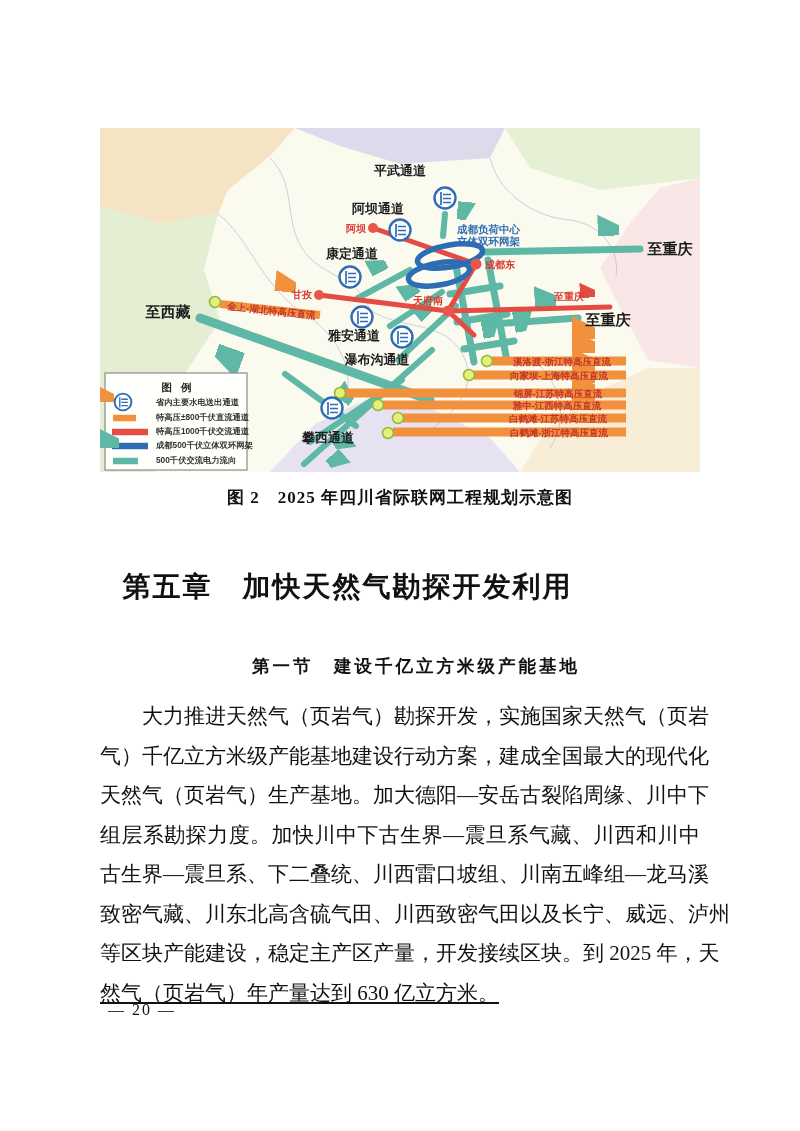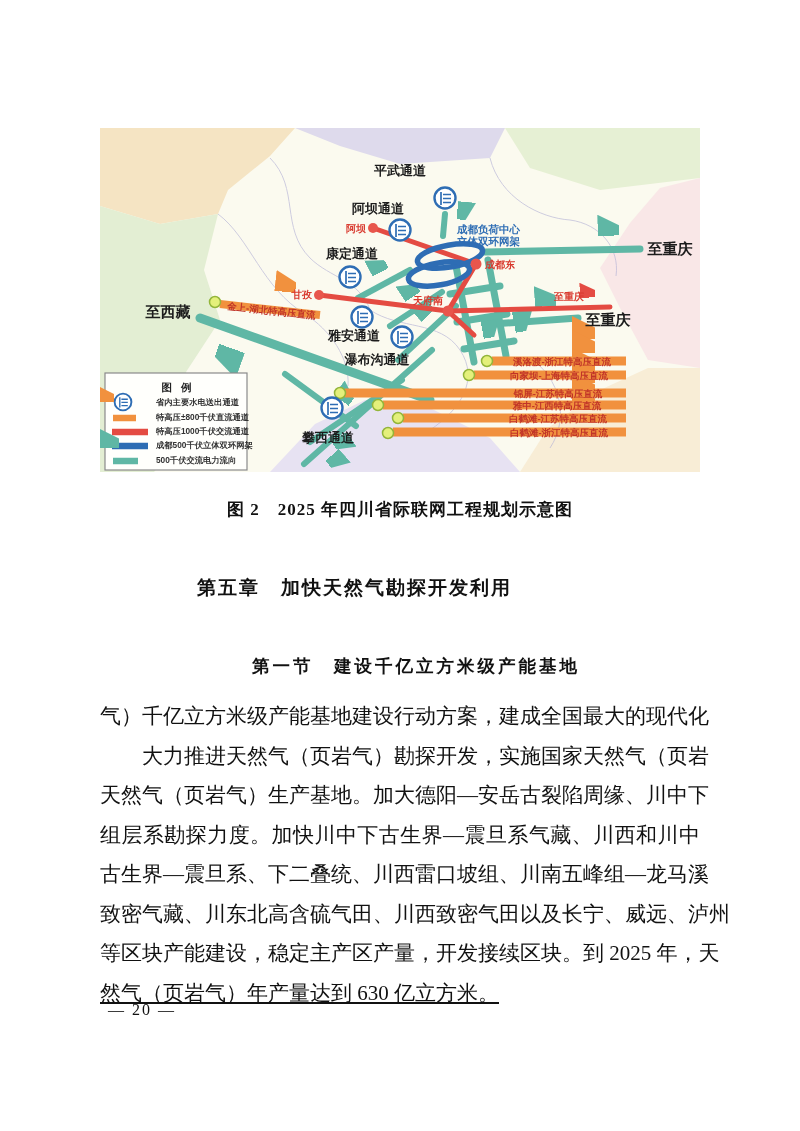--- a/index.html
+++ b/index.html
@@ -1,24 +1,24 @@
 <!DOCTYPE html>
 <html><head>
 <meta charset="utf-8">
 <style>
   html,body{margin:0;padding:0;background:#ffffff;}
   .page{position:relative;width:800px;height:1131px;background:#ffffff;overflow:hidden;
         font-family:"Liberation Serif","DejaVu Serif",serif;color:#111;}
   .map-wrap{position:absolute;left:100px;top:128px;width:556px;height:344px;}
   .map-wrap svg{display:block;width:600px;height:344px;}
   .caption{position:absolute;left:0;top:486px;width:800px;text-align:center;
-           font-weight:bold;font-size:17px;letter-spacing:1px;margin-top:12px;}
-  .chapter{position:absolute;left:0;top:560px;width:679px;text-align:center;margin:15px;
+           font-weight:bold;font-size:17px;letter-spacing:1px;}
+  .chapter{position:absolute;left:0;top:560px;width:679px;text-align:center;margin:8px;
            font-family:"Liberation Sans","DejaVu Sans",sans-serif;
-           font-weight:bold;font-size:19px;letter-spacing:2px;}
+           font-weight:bold;font-size:28px;letter-spacing:2px;}
   .section{position:absolute;left:0;top:638px;width:800px;text-align:center;margin:16px;
            font-weight:bold;font-size:17.5px;letter-spacing:3px;}
   .bodytext{position:absolute;left:100px;top:697px;width:600px;font-size:21px;line-height:39.5px;}
   .bline{text-align:justify;text-align-last:justify;white-space:nowrap;}
   .bline.first{text-indent:2em;}
   .bline.last{text-align-last:left;text-decoration:underline;}
   .footer{position:absolute;left:108px;top:1001px;font-size:16px;letter-spacing:2px;}
   svg text{font-family:"Liberation Sans","DejaVu Sans",sans-serif;}
   .ch-label{font-size:13px;font-weight:bold;fill:#1c1c1c;}
   .dest-label{font-size:15px;font-weight:bold;fill:#1c1c1c;}
@@ -182,22 +182,22 @@
     </svg>
   </div>
 
   <div class="caption">图 2　2025 年四川省际联网工程规划示意图</div>
 
   <h1 class="chapter">第五章　加快天然气勘探开发利用</h1>
 
   <h2 class="section">第一节　建设千亿立方米级产能基地</h2>
 
   <div class="bodytext">
+    <div class="bline first">大力推进天然气（页岩气）勘探开发，实施国家天然气（页岩</div>
     <div class="bline">气）千亿立方米级产能基地建设行动方案，建成全国最大的现代化</div>
-    <div class="bline first">大力推进天然气（页岩气）勘探开发，实施国家天然气（页岩</div>
     <div class="bline">天然气（页岩气）生产基地。加大德阳—安岳古裂陷周缘、川中下</div>
     <div class="bline">组层系勘探力度。加快川中下古生界—震旦系气藏、川西和川中</div>
     <div class="bline">古生界—震旦系、下二叠统、川西雷口坡组、川南五峰组—龙马溪</div>
     <div class="bline">致密气藏、川东北高含硫气田、川西致密气田以及长宁、威远、泸州</div>
     <div class="bline">等区块产能建设，稳定主产区产量，开发接续区块。到 2025 年，天</div>
     <div class="bline last">然气（页岩气）年产量达到 630 亿立方米。</div>
   </div>
 
   <div class="footer">— 20 —</div>
 

